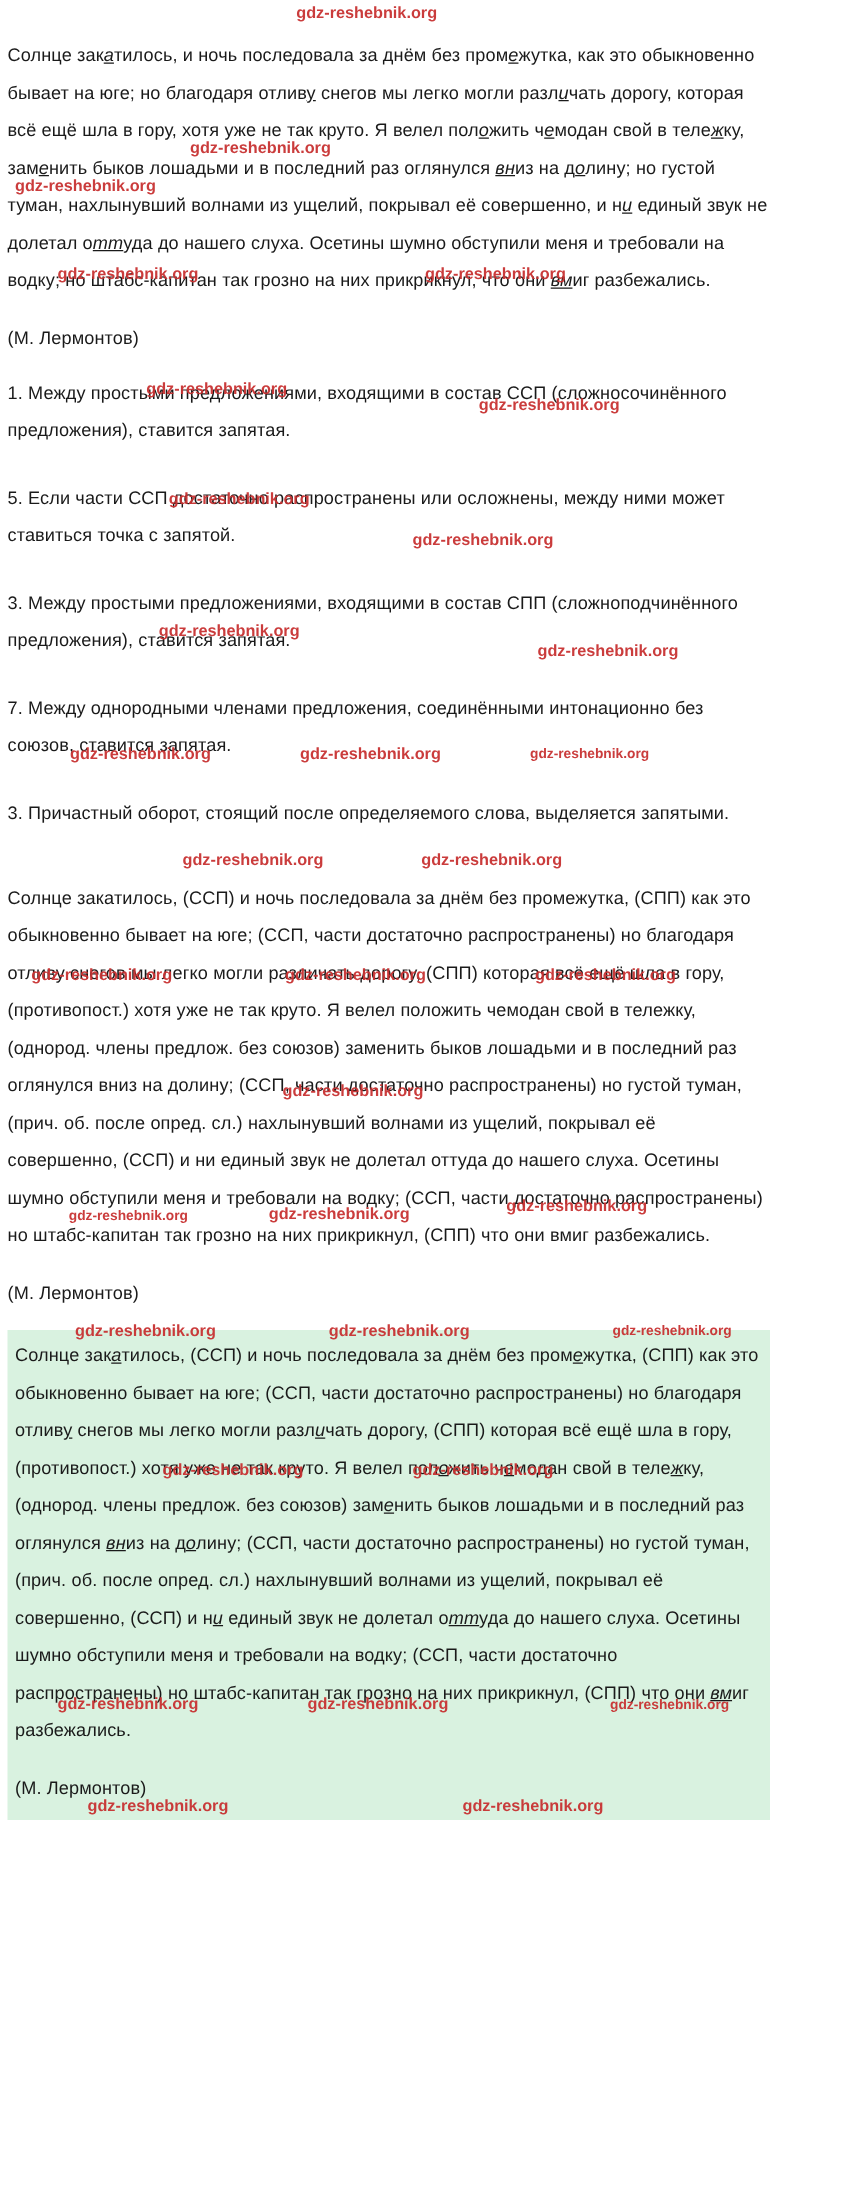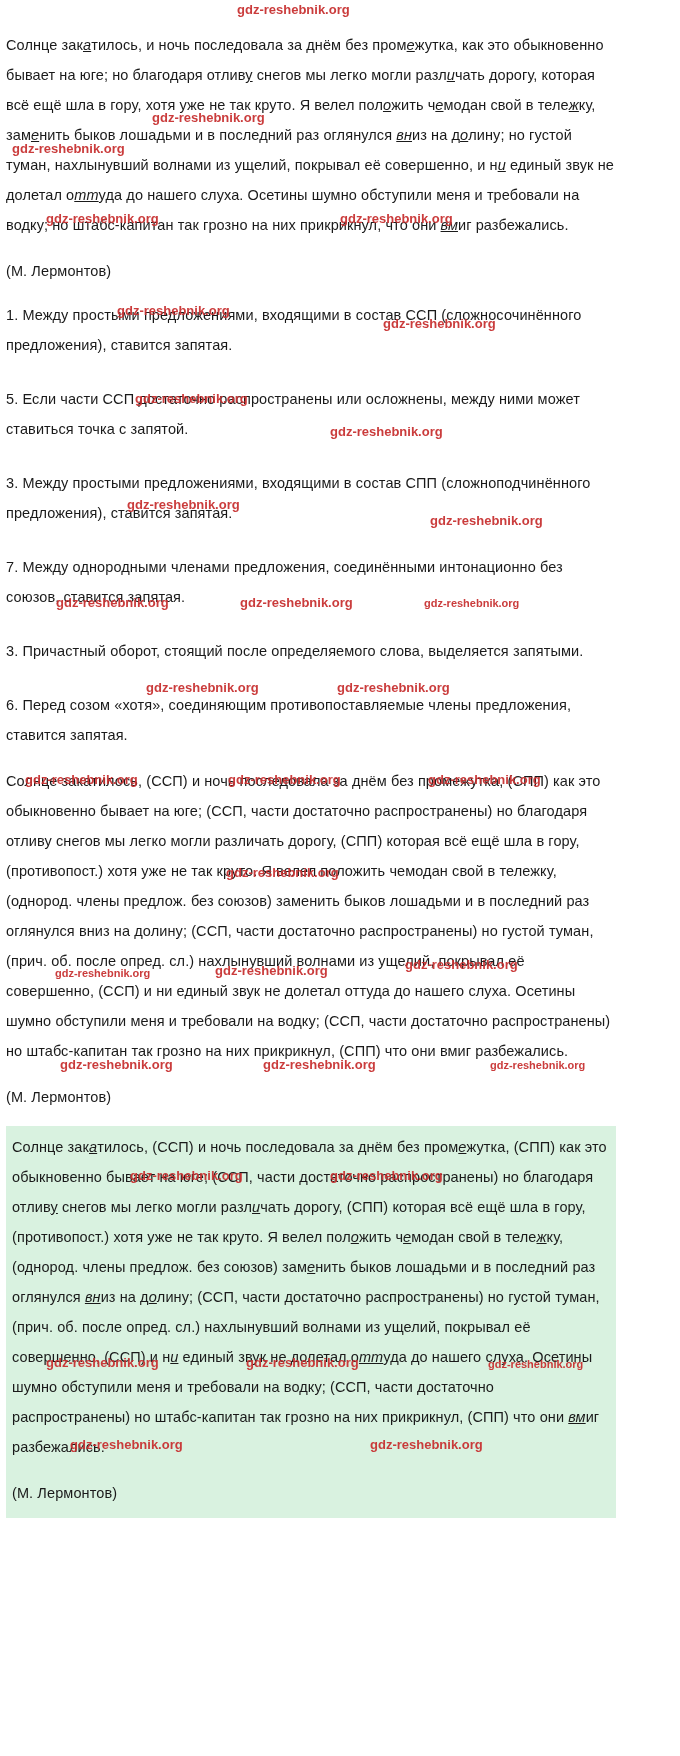--- a/index.html
+++ b/index.html
@@ -133,21 +133,20 @@
       <p class="rule">1. Между простыми предложениями, входящими в состав ССП (сложносочинённого предложения), ставится запятая.</p>
       <div class="spacer-sm"></div>
       <p class="rule">5. Если части ССП достаточно распространены или осложнены, между ними может ставиться точка с запятой.</p>
       <div class="spacer-sm"></div>
       <p class="rule">3. Между простыми предложениями, входящими в состав СПП (сложноподчинённого предложения), ставится запятая.</p>
       <div class="spacer-sm"></div>
       <p class="rule">7. Между однородными членами предложения, соединёнными интонационно без союзов, ставится запятая.</p>
       <div class="spacer-sm"></div>
       <p class="rule">3. Причастный оборот, стоящий после определяемого слова, выделяется запятыми.</p>
       <div class="spacer-sm"></div>
-      <p class="rule">6. Перед созом «хотя», соединяющим противопоставляемые члены предложения, ставится запятая.</p>
     </div>
 
     <div class="block">
       <p>Солнце закатилось, (ССП) и ночь последовала за днём без промежутка, (СПП) как это обыкновенно бывает на юге; (ССП, части достаточно распространены) но благодаря отливу снегов мы легко могли различать дорогу, (СПП) которая всё ещё шла в гору, (противопост.) хотя уже не так круто. Я велел положить чемодан свой в тележку, (однород. члены предлож. без союзов) заменить быков лошадьми и в последний раз оглянулся вниз на долину; (ССП, части достаточно распространены) но густой туман, (прич. об. после опред. сл.) нахлынувший волнами из ущелий, покрывал её совершенно, (ССП) и ни единый звук не долетал оттуда до нашего слуха. Осетины шумно обступили меня и требовали на водку; (ССП, части достаточно распространены) но штабс-капитан так грозно на них прикрикнул, (СПП) что они вмиг разбежались.</p>
       <div class="spacer-md"></div>
       <p class="author">(М. Лермонтов)</p>
     </div>
 
     <div class="highlight">
       <p>Солнце зак<span class="ital-u">а</span>тилось, (ССП) и ночь последовала за днём без пром<span class="ital-u">е</span>жутка, (СПП) как это обыкновенно бывает на юге; (ССП, части достаточно распространены) но благодаря отлив<span class="u">у</span> снегов мы легко могли разл<span class="ital-u">и</span>чать дорогу, (СПП) которая всё ещё шла в гору, (противопост.) хотя уже не так круто. Я велел пол<span class="ital-u">о</span>жить ч<span class="ital-u">е</span>модан свой в теле<span class="ital-u">ж</span>ку, (однород. члены предлож. без союзов) зам<span class="ital-u">е</span>нить быков лошадьми и в последний раз оглянулся <span class="ital-u">вн</span>из на д<span class="ital-u">о</span>лину; (ССП, части достаточно распространены) но густой туман, (прич. об. после опред. сл.) нахлынувший волнами из ущелий, покрывал её совершенно, (ССП) и н<span class="ital-u">и</span> единый звук не долетал о<span class="ital-u">тт</span>уда до нашего слуха. Осетины шумно обступили меня и требовали на водку; (ССП, части достаточно распространены) но штабс-капитан так грозно на них прикрикнул, (СПП) что они <span class="ital-u">вм</span>иг разбежались.</p>

